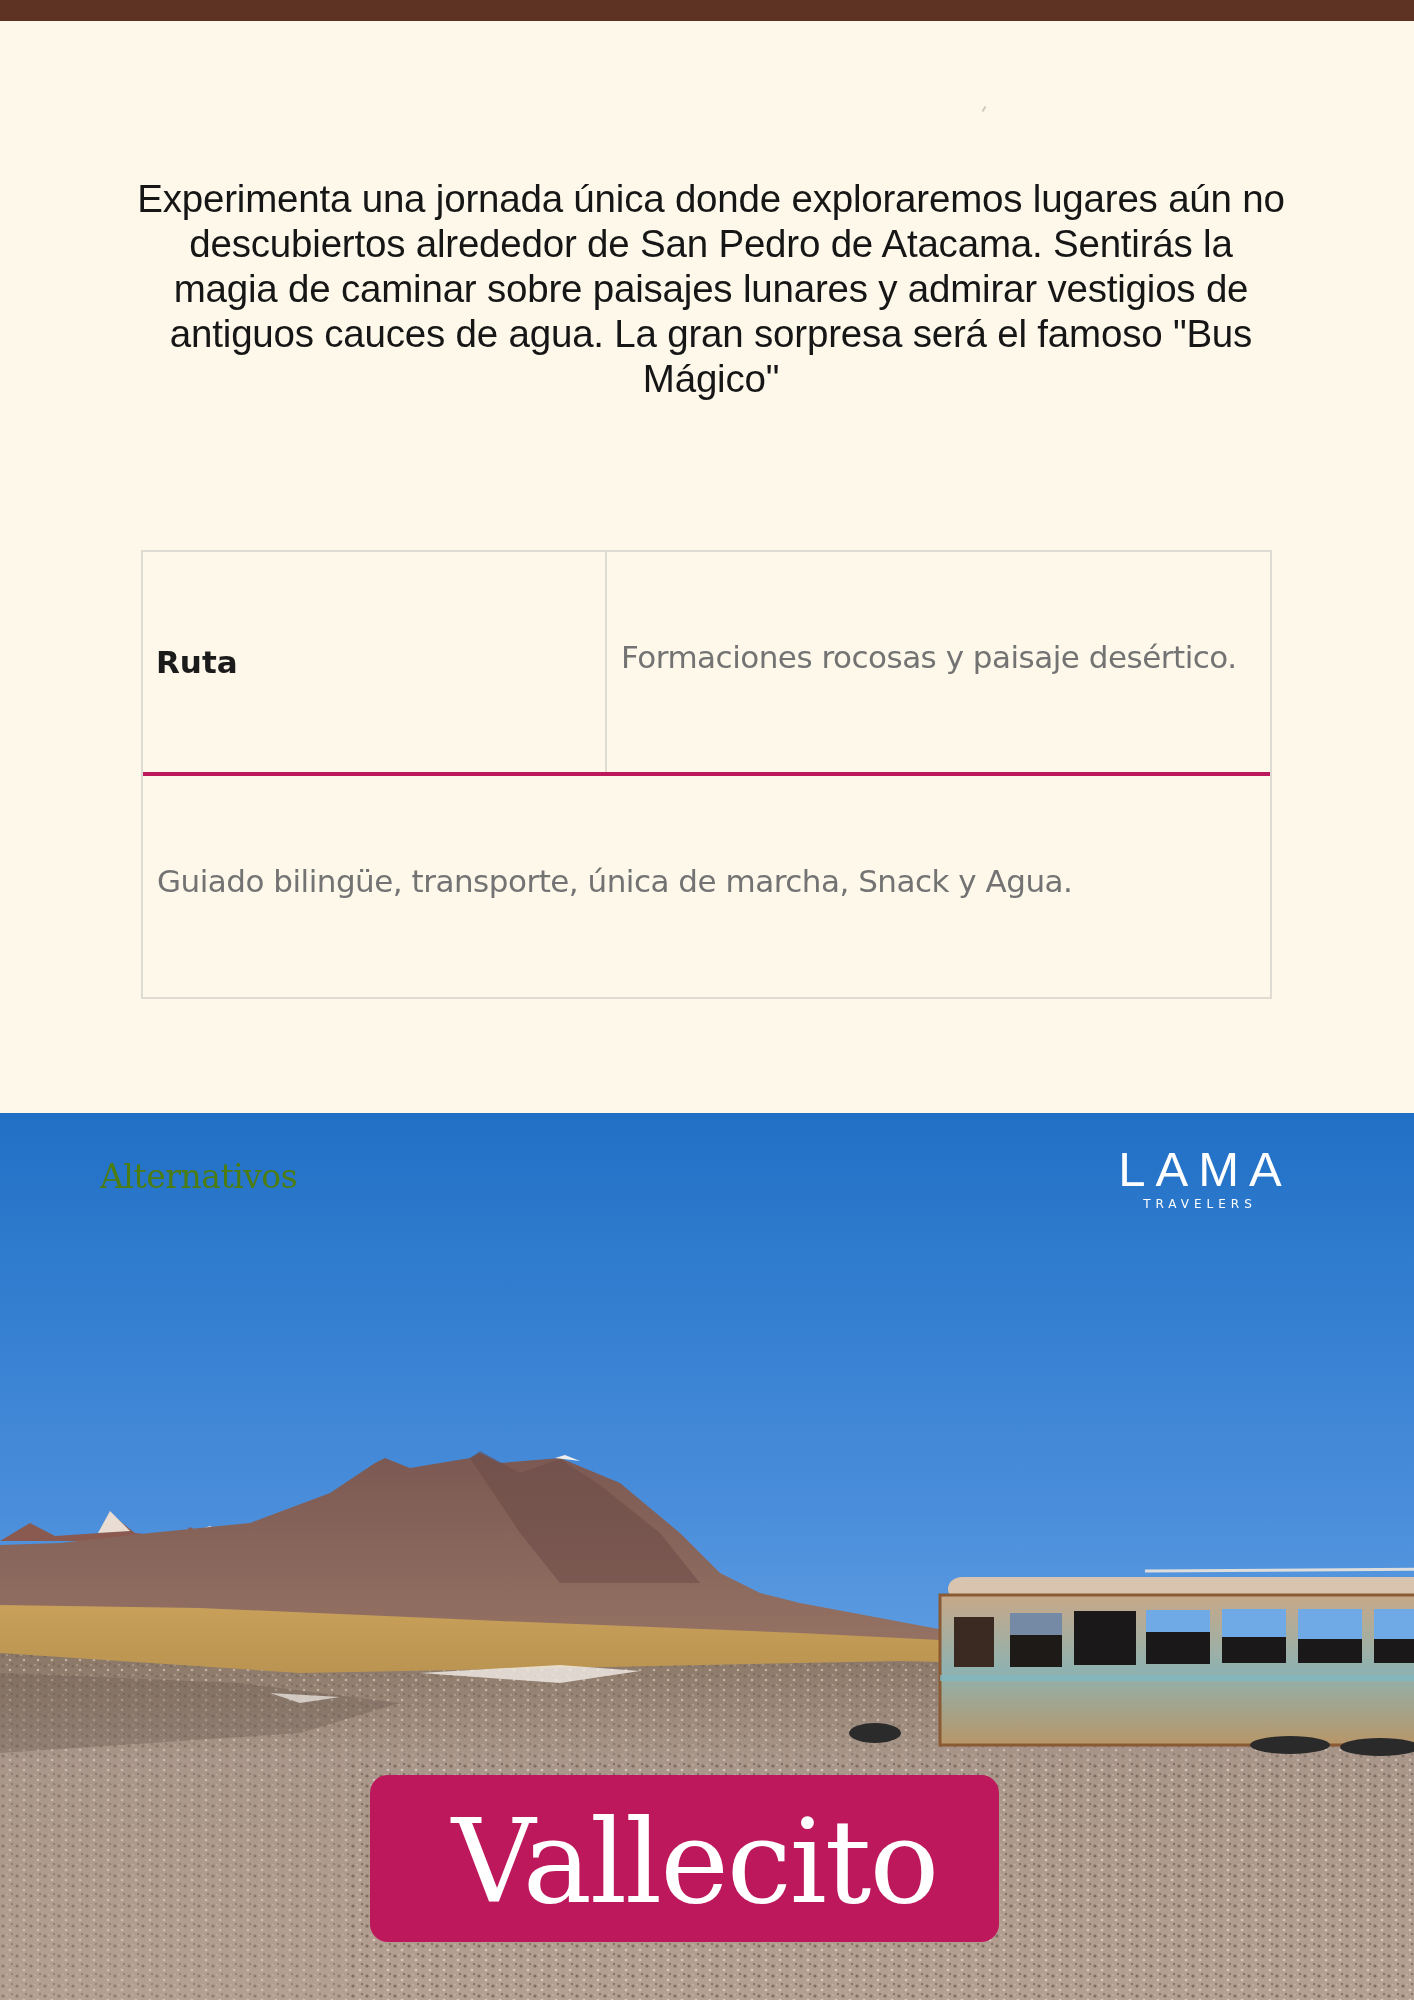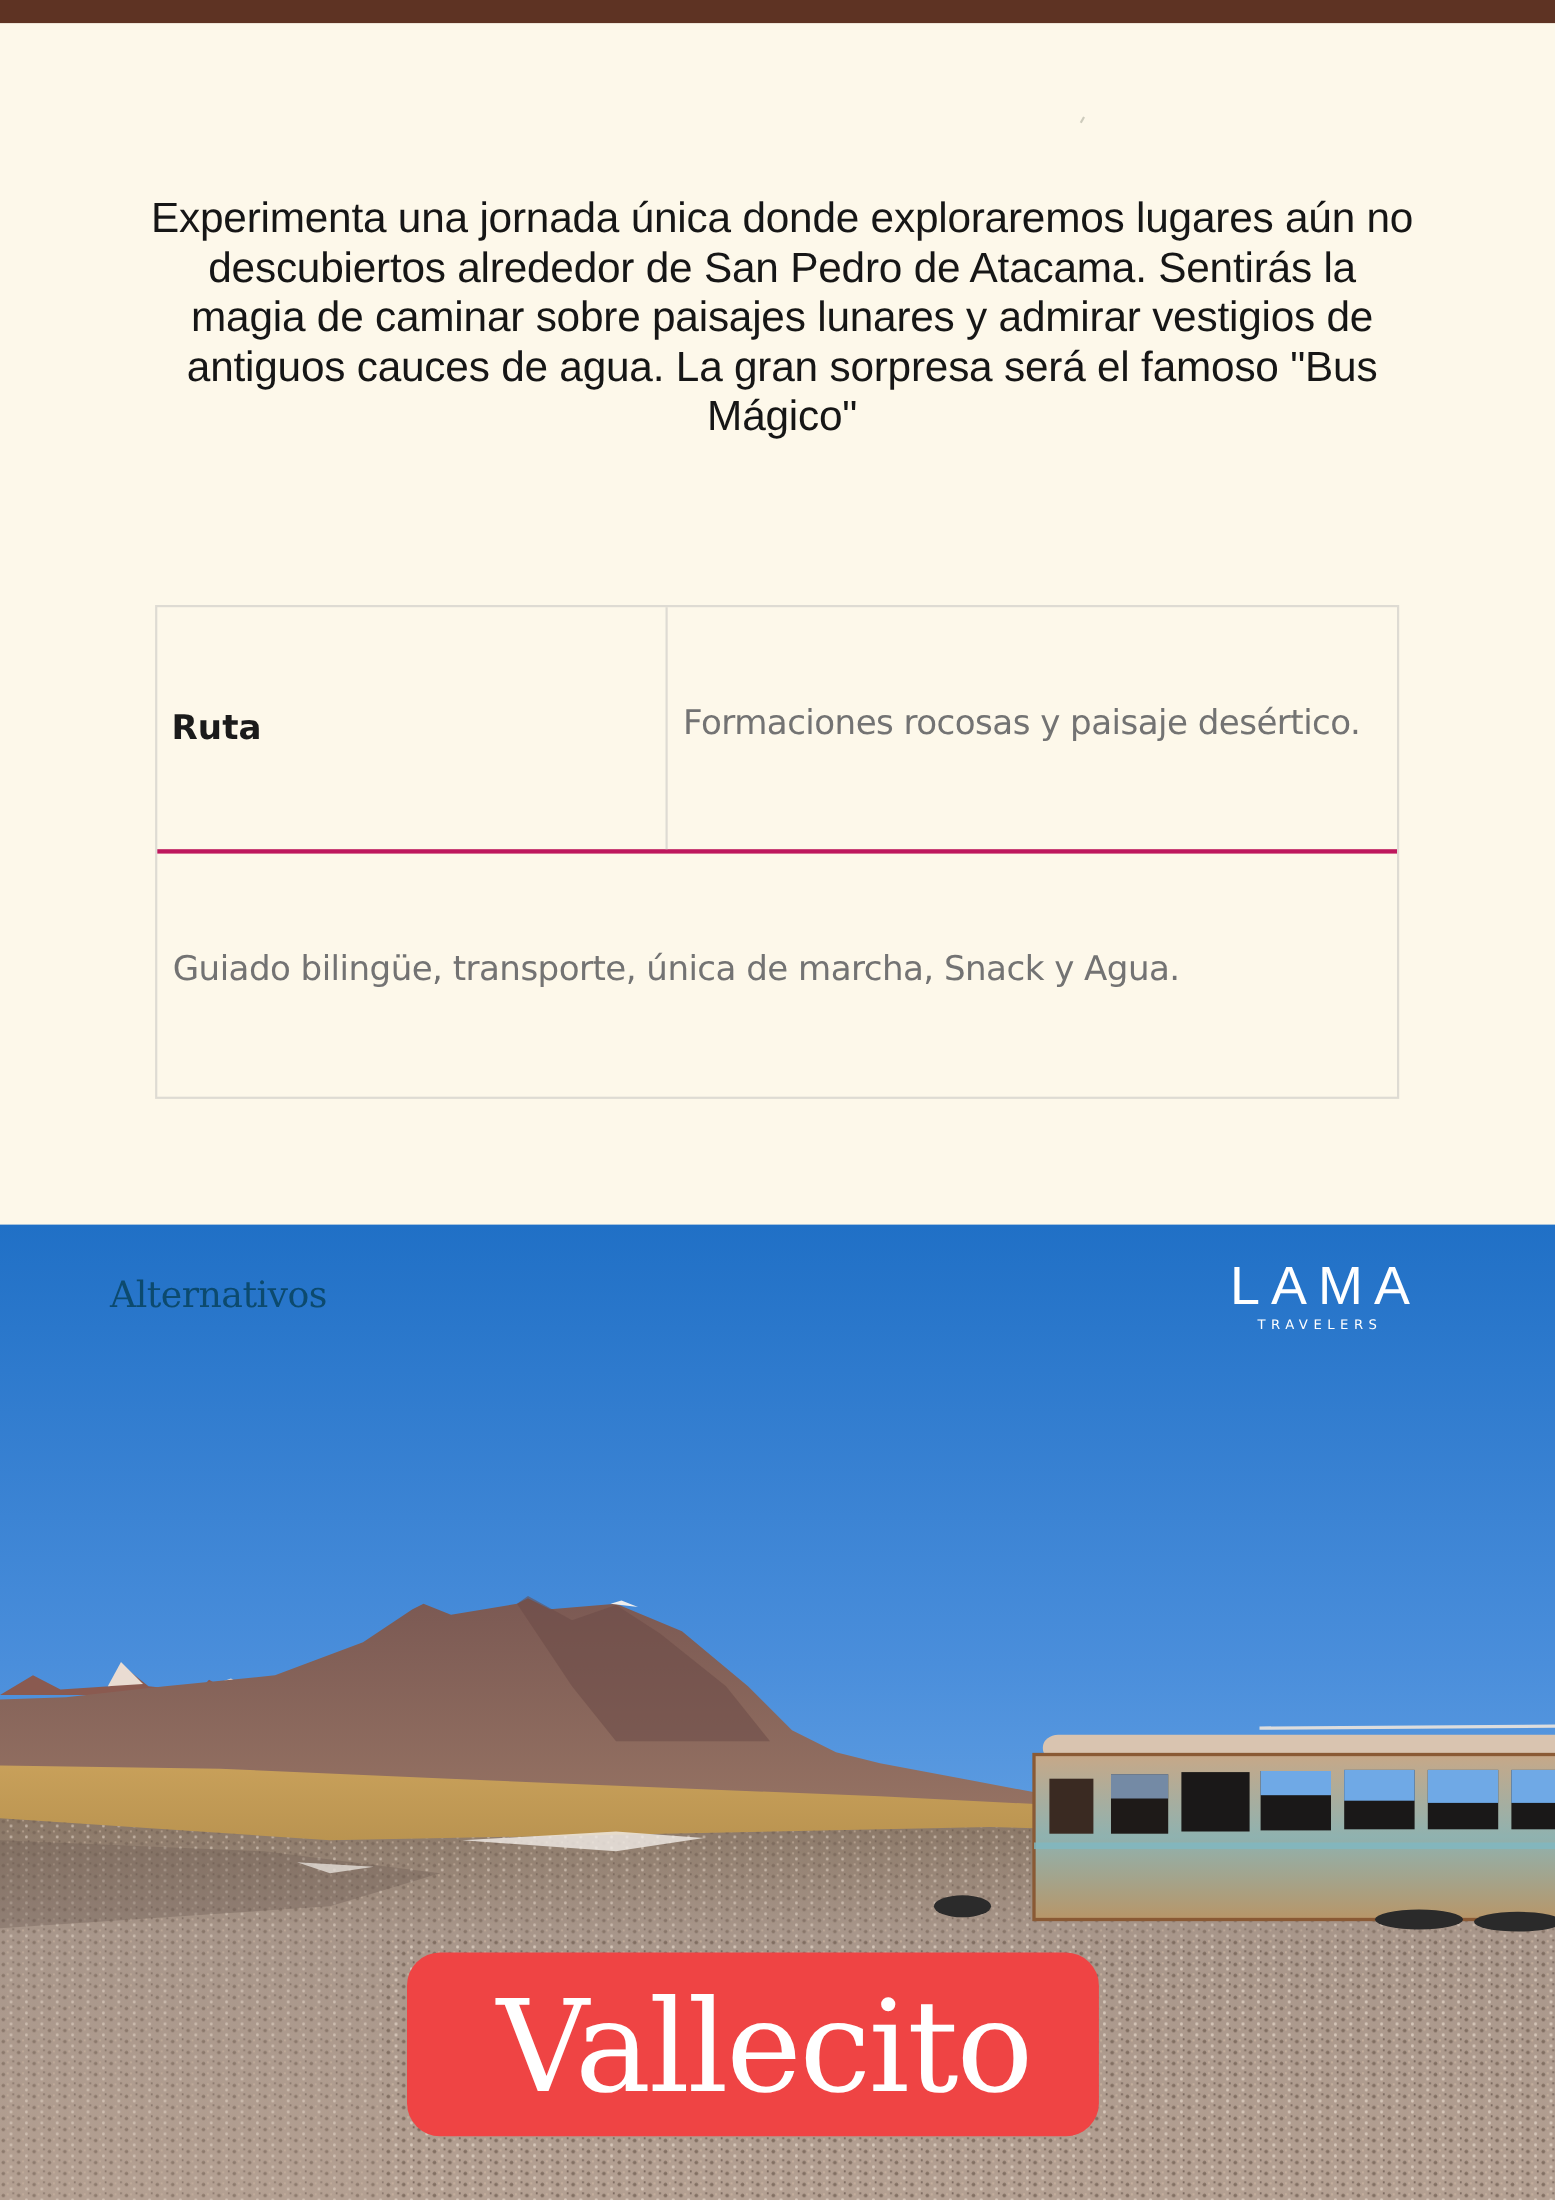--- a/index.html
+++ b/index.html
@@ -8,25 +8,25 @@
     .stray-mark { position: absolute; left: 983px; top: 106px; width: 2px; height: 6px; background: #b8b8a8; transform: rotate(30deg); opacity: .7; }
     .intro { position: absolute; left: 130px; top: 172px; width: 1154px; text-align: center; color: #161616; font-family: "Liberation Sans", sans-serif; font-size: 38.5px; line-height: 45px; letter-spacing: -0.2px; }
     .info-table { position: absolute; left: 141px; top: 550px; width: 1131px; height: 449px; border: 2px solid #dedbd3; box-sizing: border-box; }
     .info-row { position: absolute; left: 0; width: 100%; display: flex; box-sizing: border-box; }
     .info-row.r0 { top: 0; height: 224px; border-bottom: 4px solid #be185d; }
     .info-row.r1 { top: 224px; height: 221px; }
     .cell-label { width: 464px; border-right: 2px solid #dedbd3; box-sizing: border-box; display: flex; align-items: center; padding-left: 13px; font-family: "DejaVu Sans", sans-serif; font-weight: bold; font-size: 31px; color: #1b1b1b; }
     .cell-value { flex: 1; display: flex; align-items: center; padding: 0 14px 10px 14px; font-family: "DejaVu Sans", sans-serif; font-size: 31px; line-height: 41px; color: #737373; letter-spacing: -0.5px; }
     .photo { position: absolute; left: 0; top: 1113px; width: 1414px; height: 887px; overflow: hidden; }
     .photo svg { position: absolute; left: 0; top: 0; }
-    .section-label { position: absolute; left: 100px; top: 1157px; color: #0c4a6e; font-family: "DejaVu Serif", serif; font-size: 33px; letter-spacing: -0.5px; }
+    .section-label { position: absolute; left: 100px; top: 1157px; color: #4d7c0f; font-family: "DejaVu Serif", serif; font-size: 33px; letter-spacing: -0.5px; }
     .brand { position: absolute; left: 1100px; top: 1143px; width: 200px; text-align: center; color: #ffffff; }
     .brand-main { font-family: Liberation Sans, sans-serif; font-size: 49px; letter-spacing: 10px; line-height: 52px; font-weight: normal; padding-left: 10px; }
     .brand-sub { font-family: "DejaVu Sans", sans-serif; font-size: 12px; letter-spacing: 5px; line-height: 18px; margin-top: 0px; }
-    .title-pill { position: absolute; left: 370px; top: 1775px; width: 629px; height: 167px; background: #ef4444; border-radius: 30px; display: flex; align-items: center; justify-content: center; }
+    .title-pill { position: absolute; left: 370px; top: 1775px; width: 629px; height: 167px; background: #be185d; border-radius: 18px; display: flex; align-items: center; justify-content: center; }
     .title-text { color: #ffffff; font-family: "DejaVu Serif", serif; font-size: 116px; line-height: 116px; letter-spacing: -2px; padding-left: 20px; margin-top: 6px; }
   </style>
 </head>
 <body>
 
 <div class="top-bar"></div>
 <div class="stray-mark"></div>
 
 <p class="intro" style="margin:4px;">Experimenta una jornada única donde exploraremos lugares aún no descubiertos alrededor de San Pedro de Atacama. Sentirás la magia de caminar sobre paisajes lunares y admirar vestigios de antiguos cauces de agua. La gran sorpresa será el famoso "Bus Mágico"</p>
 

